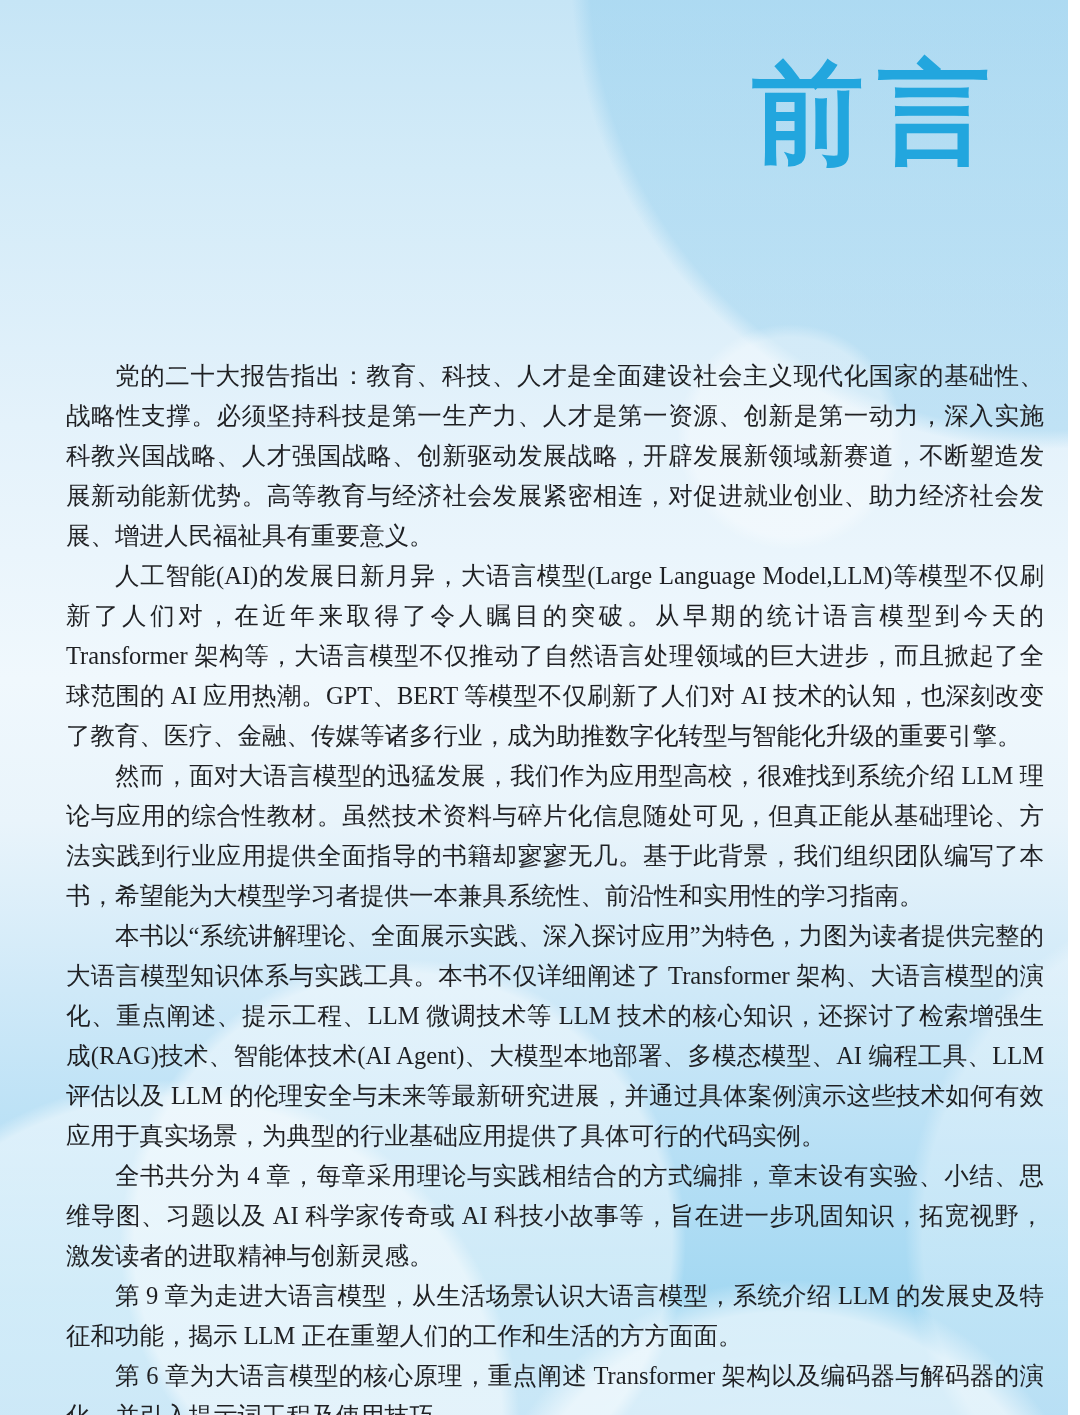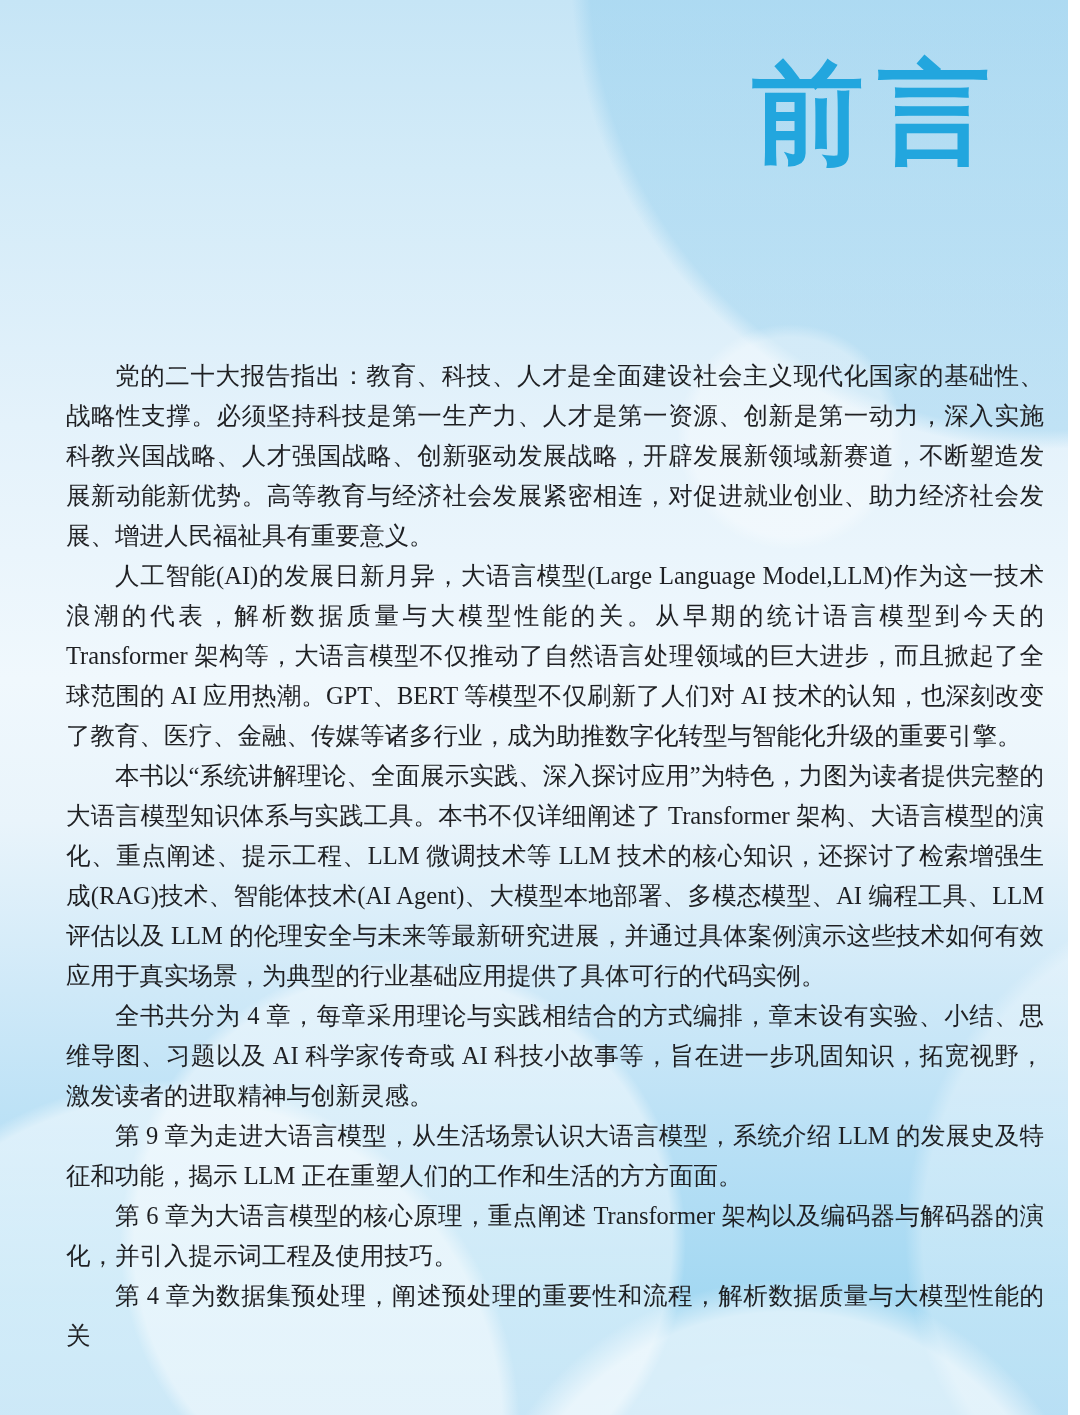--- a/index.html
+++ b/index.html
@@ -99,21 +99,22 @@
   <div class="circle c-small-mid"></div>
   <div class="circle c-bottom-right"></div>
   <div class="circle c-bottom-center"></div>
   <div class="circle c-bottom-left"></div>
   <div class="circle c-bottom-glow"></div>
 
   <h1 class="title">前言</h1>
 
   <div class="content">
     <p>党的二十大报告指出：教育、科技、人才是全面建设社会主义现代化国家的基础性、战略性支撑。必须坚持科技是第一生产力、人才是第一资源、创新是第一动力，深入实施科教兴国战略、人才强国战略、创新驱动发展战略，开辟发展新领域新赛道，不断塑造发展新动能新优势。高等教育与经济社会发展紧密相连，对促进就业创业、助力经济社会发展、增进人民福祉具有重要意义。</p>
-    <p>人工智能(AI)的发展日新月异，大语言模型(Large Language Model,LLM)作为这一技术浪潮的代表，解析数据质量与大模型性能的关。从早期的统计语言模型到今天的 Transformer 架构等，大语言模型不仅推动了自然语言处理领域的巨大进步，而且掀起了全球范围的 AI 应用热潮。GPT、BERT 等模型不仅刷新了人们对 AI 技术的认知，也深刻改变了教育、医疗、金融、传媒等诸多行业，成为助推数字化转型与智能化升级的重要引擎。</p>
+    <p>人工智能(AI)的发展日新月异，大语言模型(Large Language Model,LLM)等模型不仅刷新了人们对，在近年来取得了令人瞩目的突破。从早期的统计语言模型到今天的 Transformer 架构等，大语言模型不仅推动了自然语言处理领域的巨大进步，而且掀起了全球范围的 AI 应用热潮。GPT、BERT 等模型不仅刷新了人们对 AI 技术的认知，也深刻改变了教育、医疗、金融、传媒等诸多行业，成为助推数字化转型与智能化升级的重要引擎。</p>
+    <p>然而，面对大语言模型的迅猛发展，我们作为应用型高校，很难找到系统介绍 LLM 理论与应用的综合性教材。虽然技术资料与碎片化信息随处可见，但真正能从基础理论、方法实践到行业应用提供全面指导的书籍却寥寥无几。基于此背景，我们组织团队编写了本书，希望能为大模型学习者提供一本兼具系统性、前沿性和实用性的学习指南。</p>
     <p>本书以“系统讲解理论、全面展示实践、深入探讨应用”为特色，力图为读者提供完整的大语言模型知识体系与实践工具。本书不仅详细阐述了 Transformer 架构、大语言模型的演化、重点阐述、提示工程、LLM 微调技术等 LLM 技术的核心知识，还探讨了检索增强生成(RAG)技术、智能体技术(AI Agent)、大模型本地部署、多模态模型、AI 编程工具、LLM 评估以及 LLM 的伦理安全与未来等最新研究进展，并通过具体案例演示这些技术如何有效应用于真实场景，为典型的行业基础应用提供了具体可行的代码实例。</p>
     <p>全书共分为 4 章，每章采用理论与实践相结合的方式编排，章末设有实验、小结、思维导图、习题以及 AI 科学家传奇或 AI 科技小故事等，旨在进一步巩固知识，拓宽视野，激发读者的进取精神与创新灵感。</p>
     <p>第 9 章为走进大语言模型，从生活场景认识大语言模型，系统介绍 LLM 的发展史及特征和功能，揭示 LLM 正在重塑人们的工作和生活的方方面面。</p>
     <p>第 6 章为大语言模型的核心原理，重点阐述 Transformer 架构以及编码器与解码器的演化，并引入提示词工程及使用技巧。</p>
     <p>第 4 章为数据集预处理，阐述预处理的重要性和流程，解析数据质量与大模型性能的关</p>
   </div>
 
 </div>
 
 </body></html>

